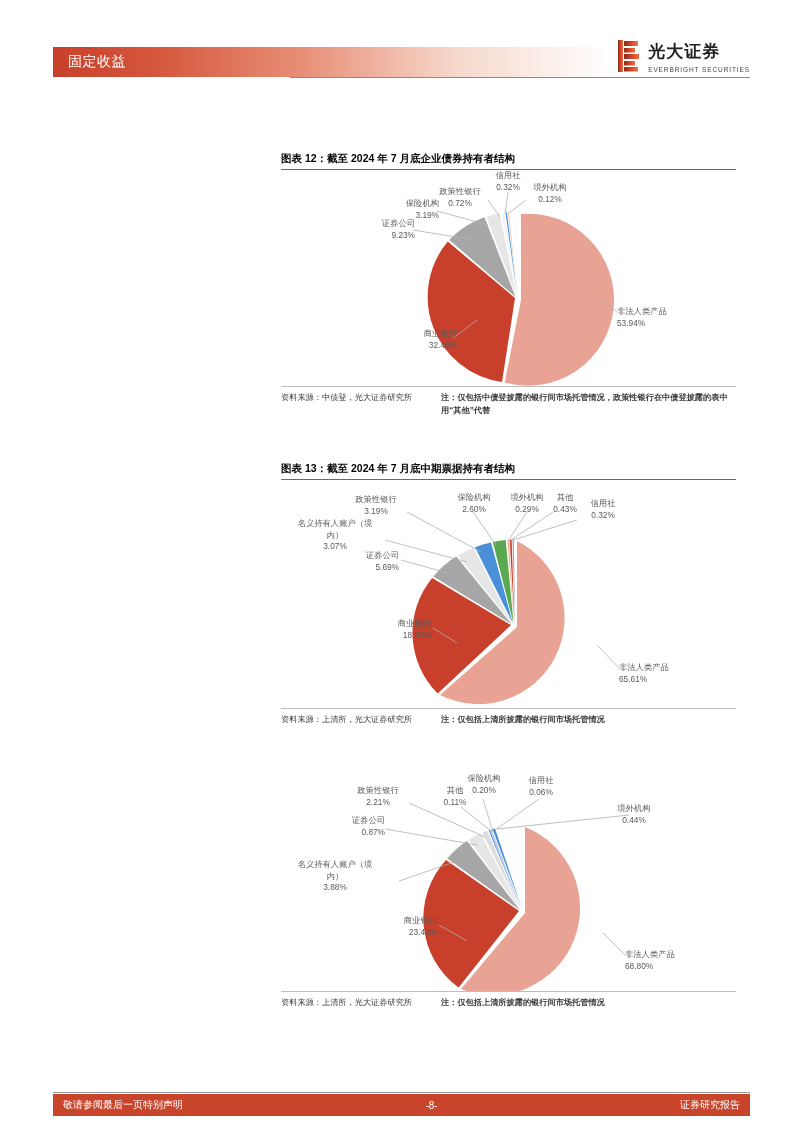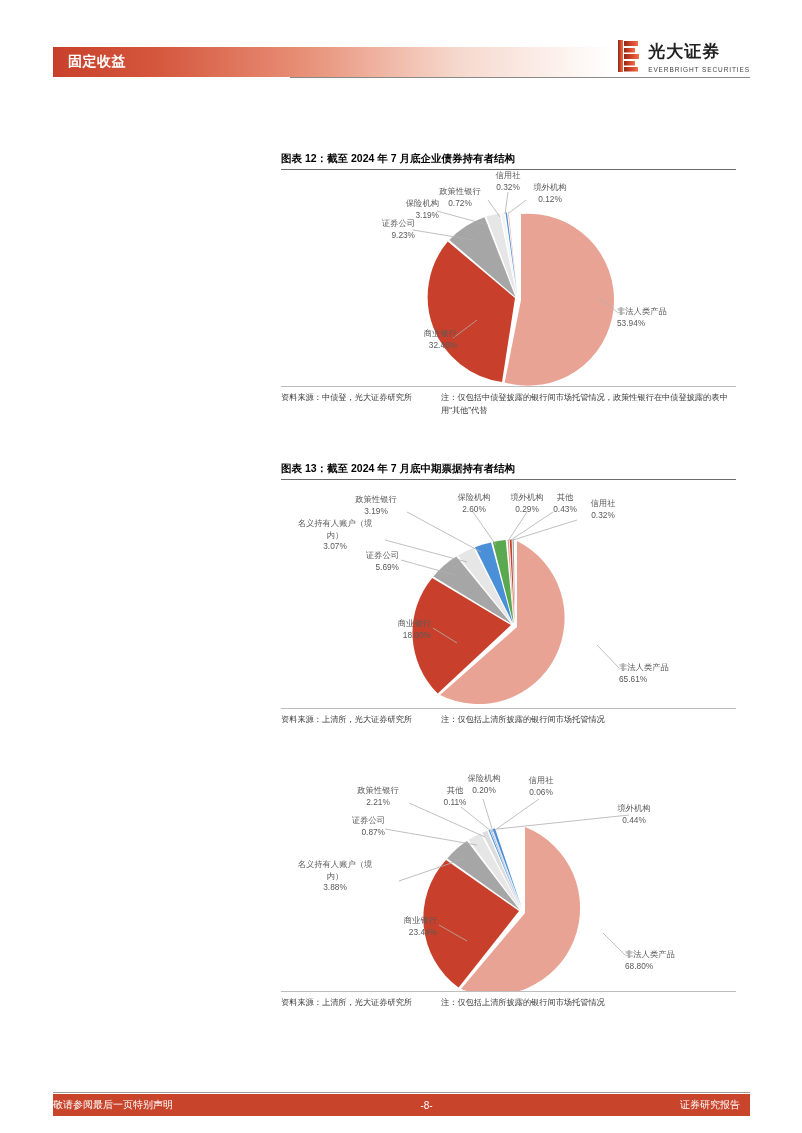--- a/index.html
+++ b/index.html
@@ -36,21 +36,21 @@
     top: 47px;
     width: 560px;
     height: 30px;
     background: linear-gradient(to right, #C8402B 0%, #D4563C 18%, #E89078 45%, #F6D8CC 72%, #FFFFFF 100%);
   }
   .header-band-label {
     position: absolute;
     left: 15px;
     top: 4px;
     font-size: 14px;
-    font-weight: bold;
+    font-weight: normal;
     color: #ffffff;
     letter-spacing: 0.5px;
     line-height: 21px;
   }
   .header-rule {
     position: absolute;
     left: 290px;
     top: 77px;
     width: 460px;
     height: 1px;
@@ -108,21 +108,21 @@
 
   .figure-foot {
     border-top: 1px solid #bdbdbd;
     padding-top: 4px;
     font-size: 8.2px;
     color: #3a3a3a;
     line-height: 13px;
     display: flex;
   }
   .foot-source { width: 160px; flex: 0 0 160px; }
-  .foot-note   { flex: 1 1 auto; }
+  .foot-note   { flex: 1 1 auto; font-weight: bold; }
 
   
   .pie-area { position: relative; width: 455px; }
   .pie-svg  { position: absolute; }
 
   .lbl {
     position: absolute;
     font-size: 8.3px;
     color: #595959;
     line-height: 11.5px;
@@ -138,21 +138,21 @@
     left: 53px;
     bottom: 17px;
     width: 697px;
     height: 22px;
     background: #C8452C;
     color: #fff;
     display: flex;
     align-items: center;
     font-size: 10px;
   }
-  .footer-left   { flex: 1 1 auto; text-align: left; }
+  .footer-left   { padding-left: 10px; flex: 1 1 auto; text-align: left; }
   .footer-center { flex: 0 0 auto; }
   .footer-right  { padding-right: 10px; flex: 1 1 auto; text-align: right; }
   .footer-topline {
     position: absolute;
     left: 53px;
     bottom: 40px;
     width: 697px;
     height: 1px;
     background: #9a9a9a;
   }

